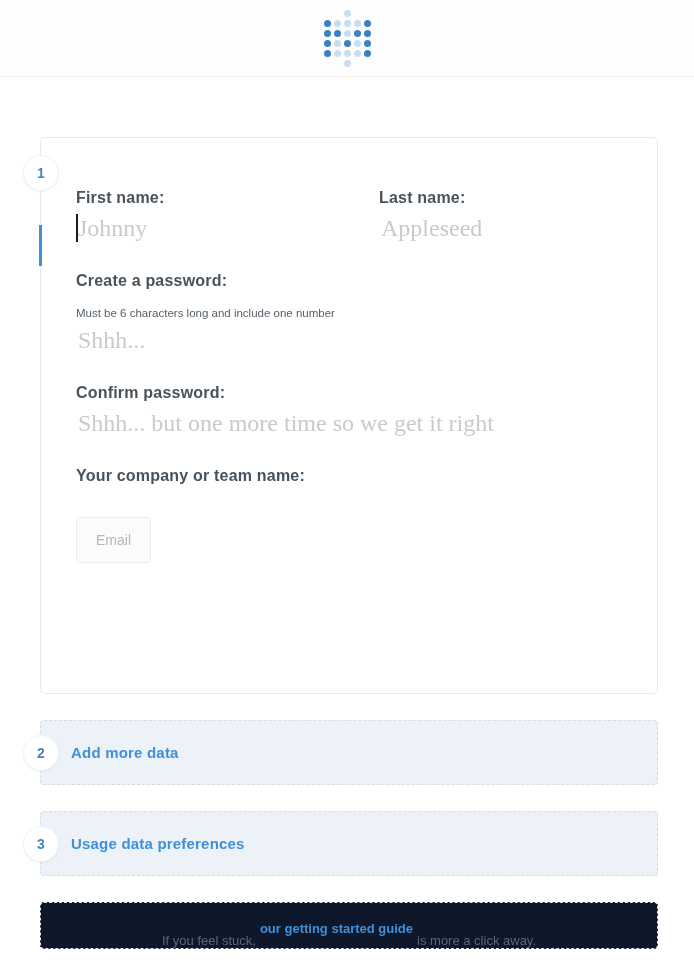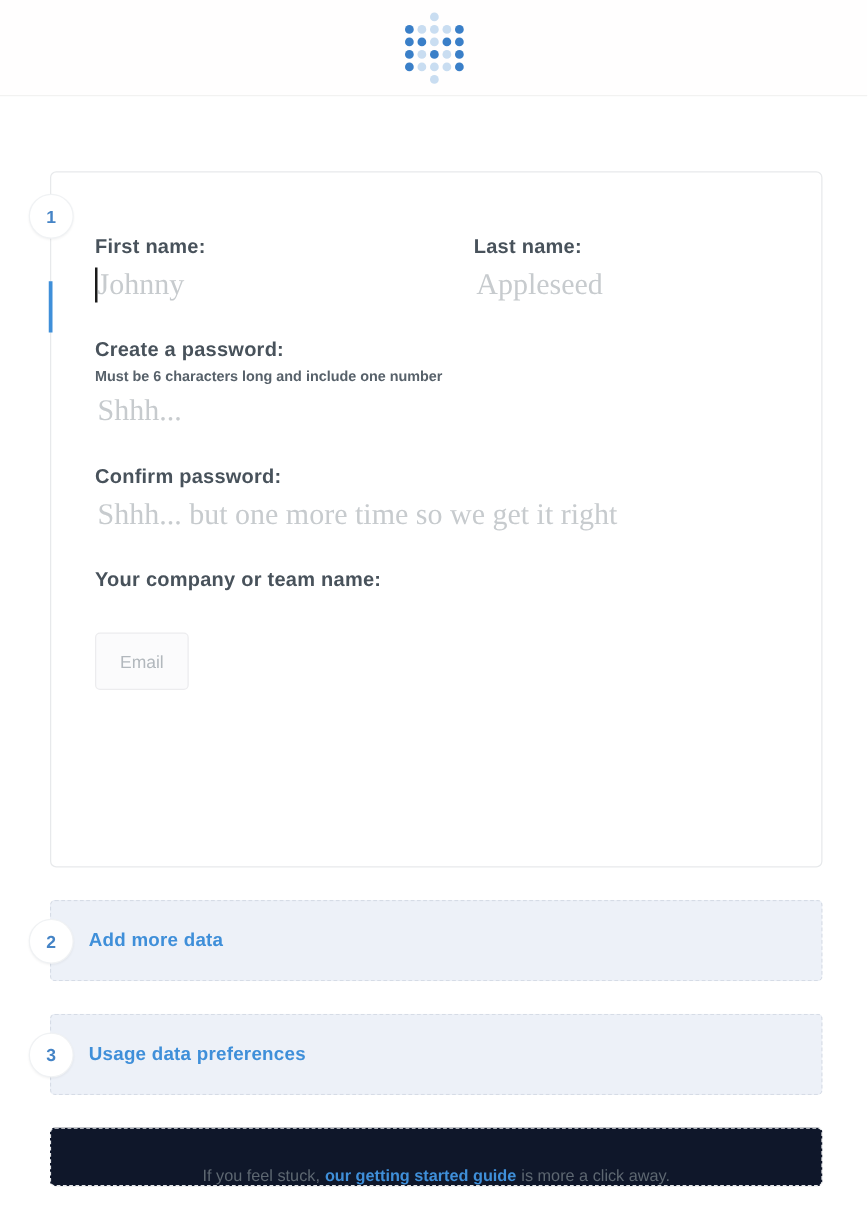--- a/index.html
+++ b/index.html
@@ -85,22 +85,21 @@
   .field-label {
     display: block;
     font-size: 16px;
     font-weight: bold;
     color: #48525b;
     letter-spacing: 0.2px;
   }
   .field-hint {
     font-size: 11.5px;
     color: #57616a;
-    margin-top: 6px;
-    font-weight: bold;
+    margin-top: 17px;
   }
   .input-wrap { position: relative; margin-top: 4px; }
   .text-input {
     display: block;
     width: 100%;
     border: none;
     outline: none;
     background: transparent;
     padding: 0 0 0 2px;
     font-family: Liberation Serif, serif;
@@ -160,21 +159,21 @@
     display: flex;
     align-items: flex-end;
     justify-content: center;
     font-size: 13px;
     color: #5d6771;
   }
   .footer-note .guide-link {
     color: #3f8fd9;
     font-weight: bold;
     text-decoration: none;
-    margin: 0 4px;
+    margin: 12px 4px;
     cursor: pointer;
   }
 </style>
 </head>
 <body>
 
 <div class="header">
   <div class="logo" id="logo">
       <div class="dot" style="background: transparent;"></div>
       <div class="dot" style="background: transparent;"></div>

